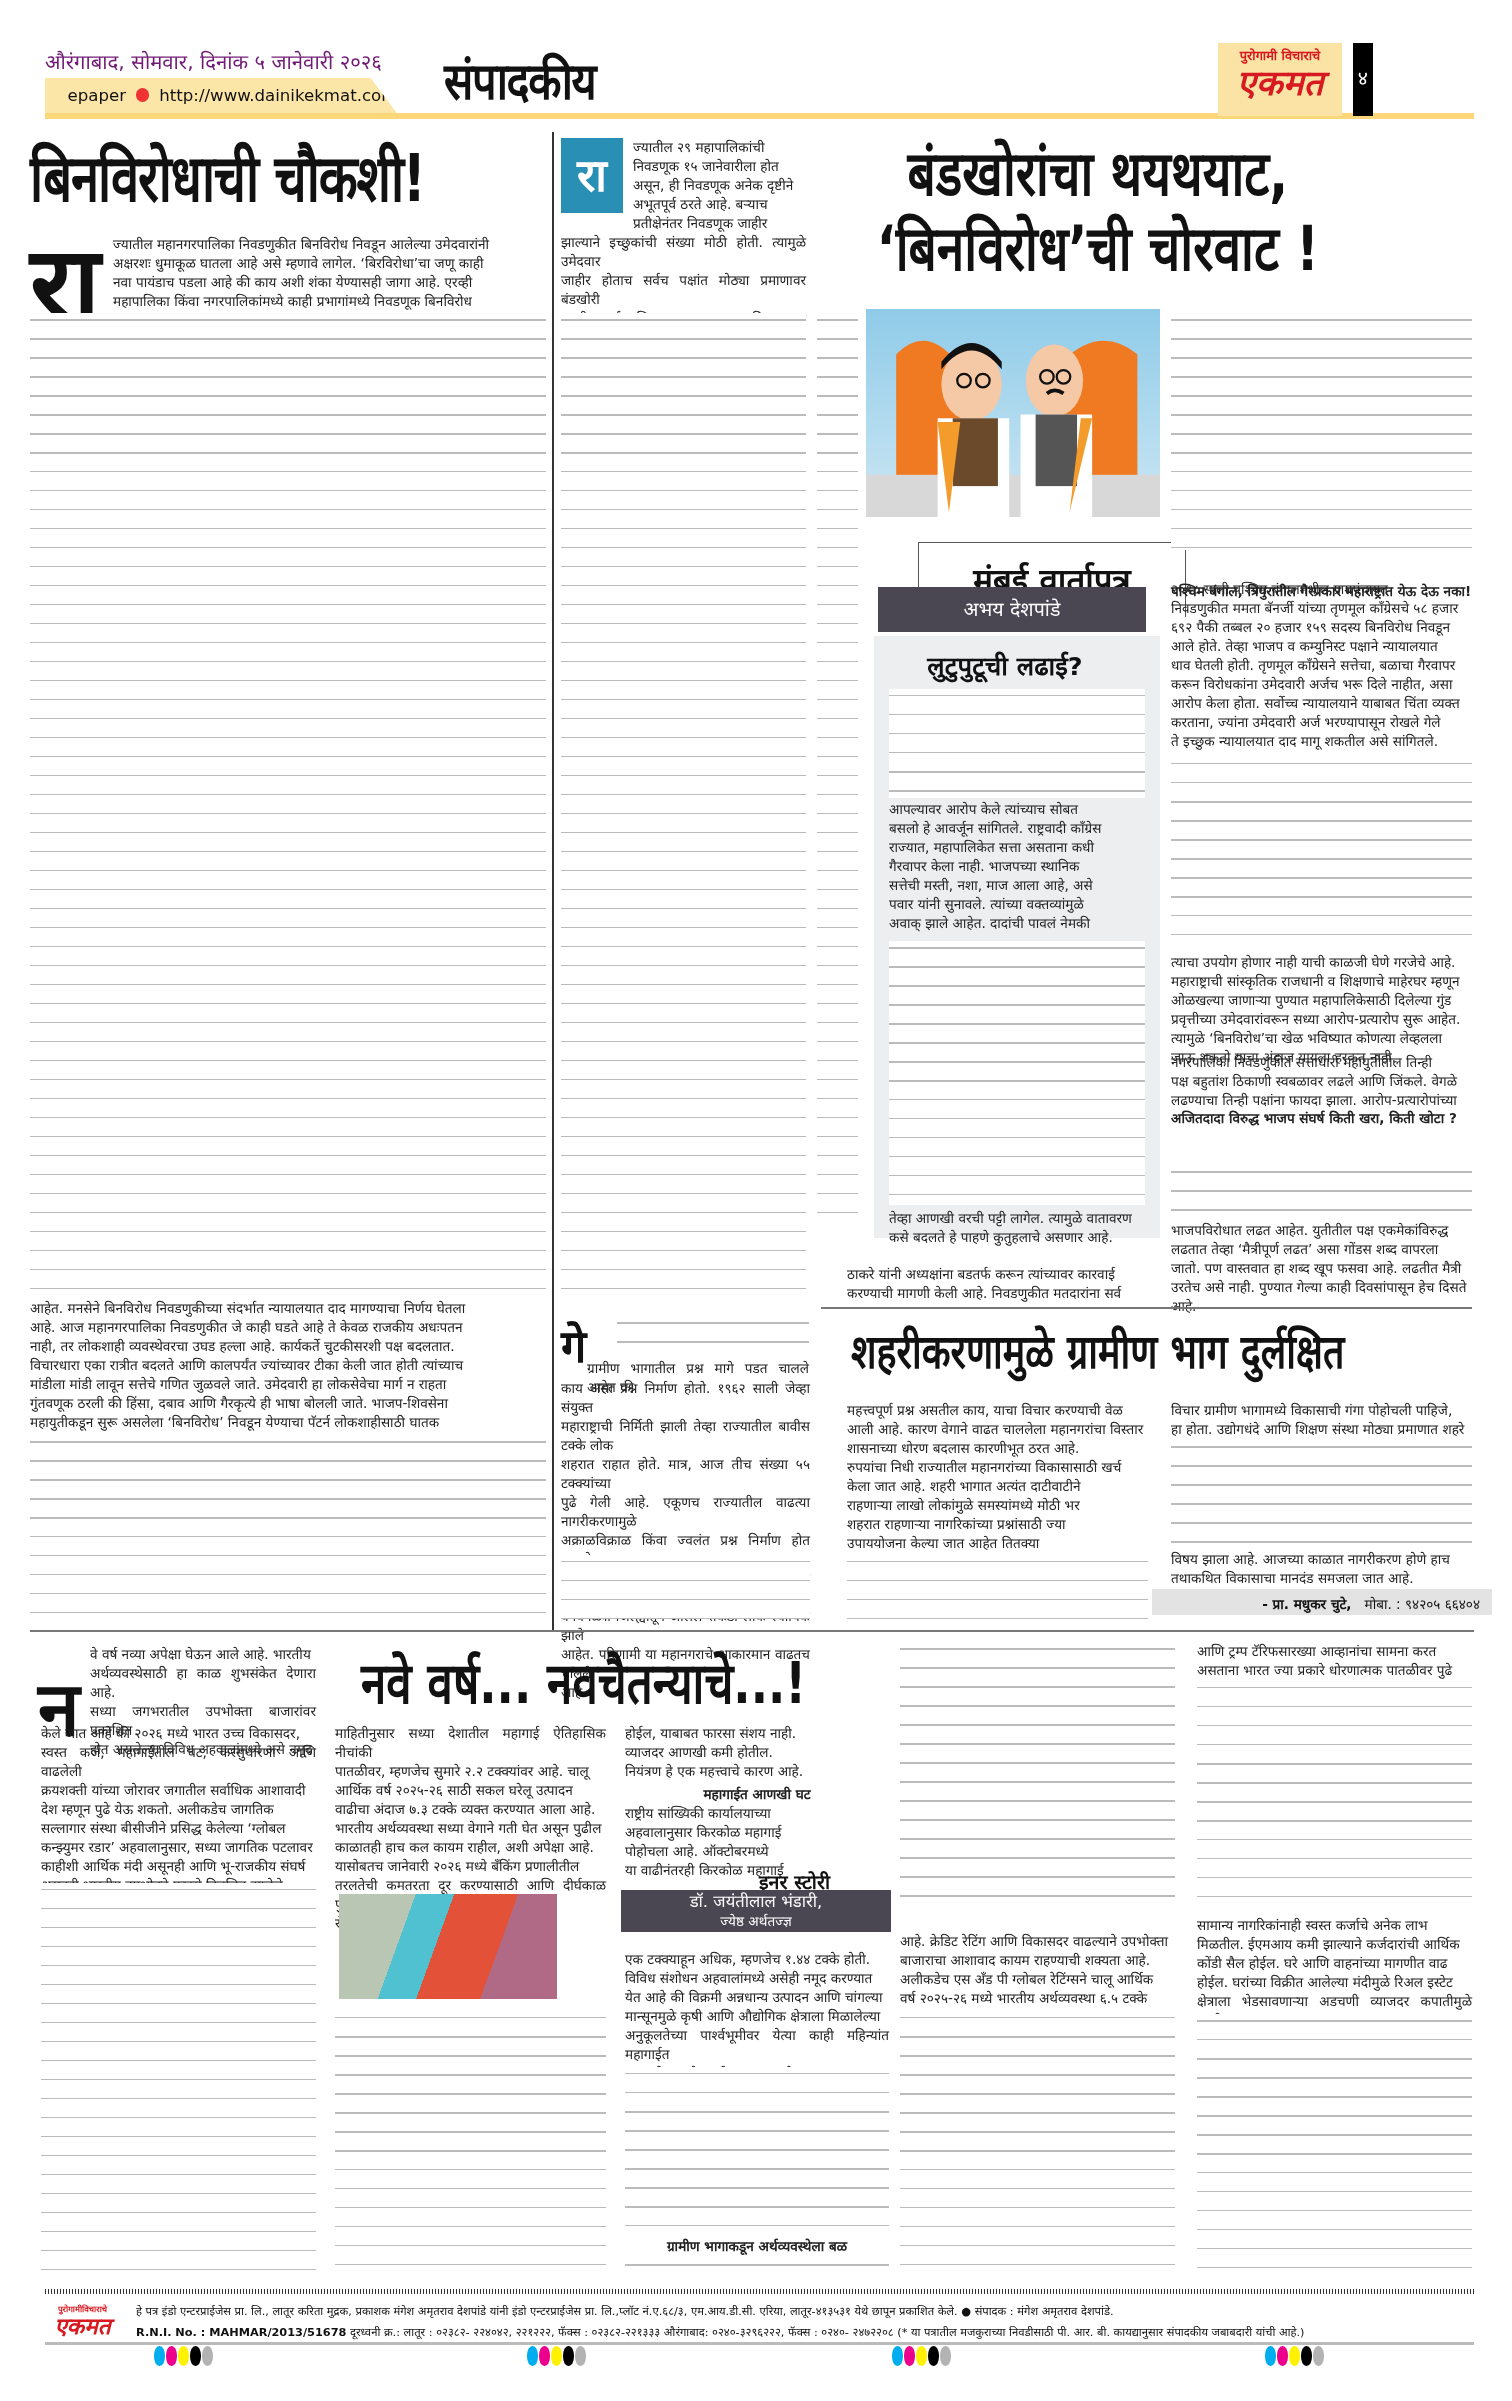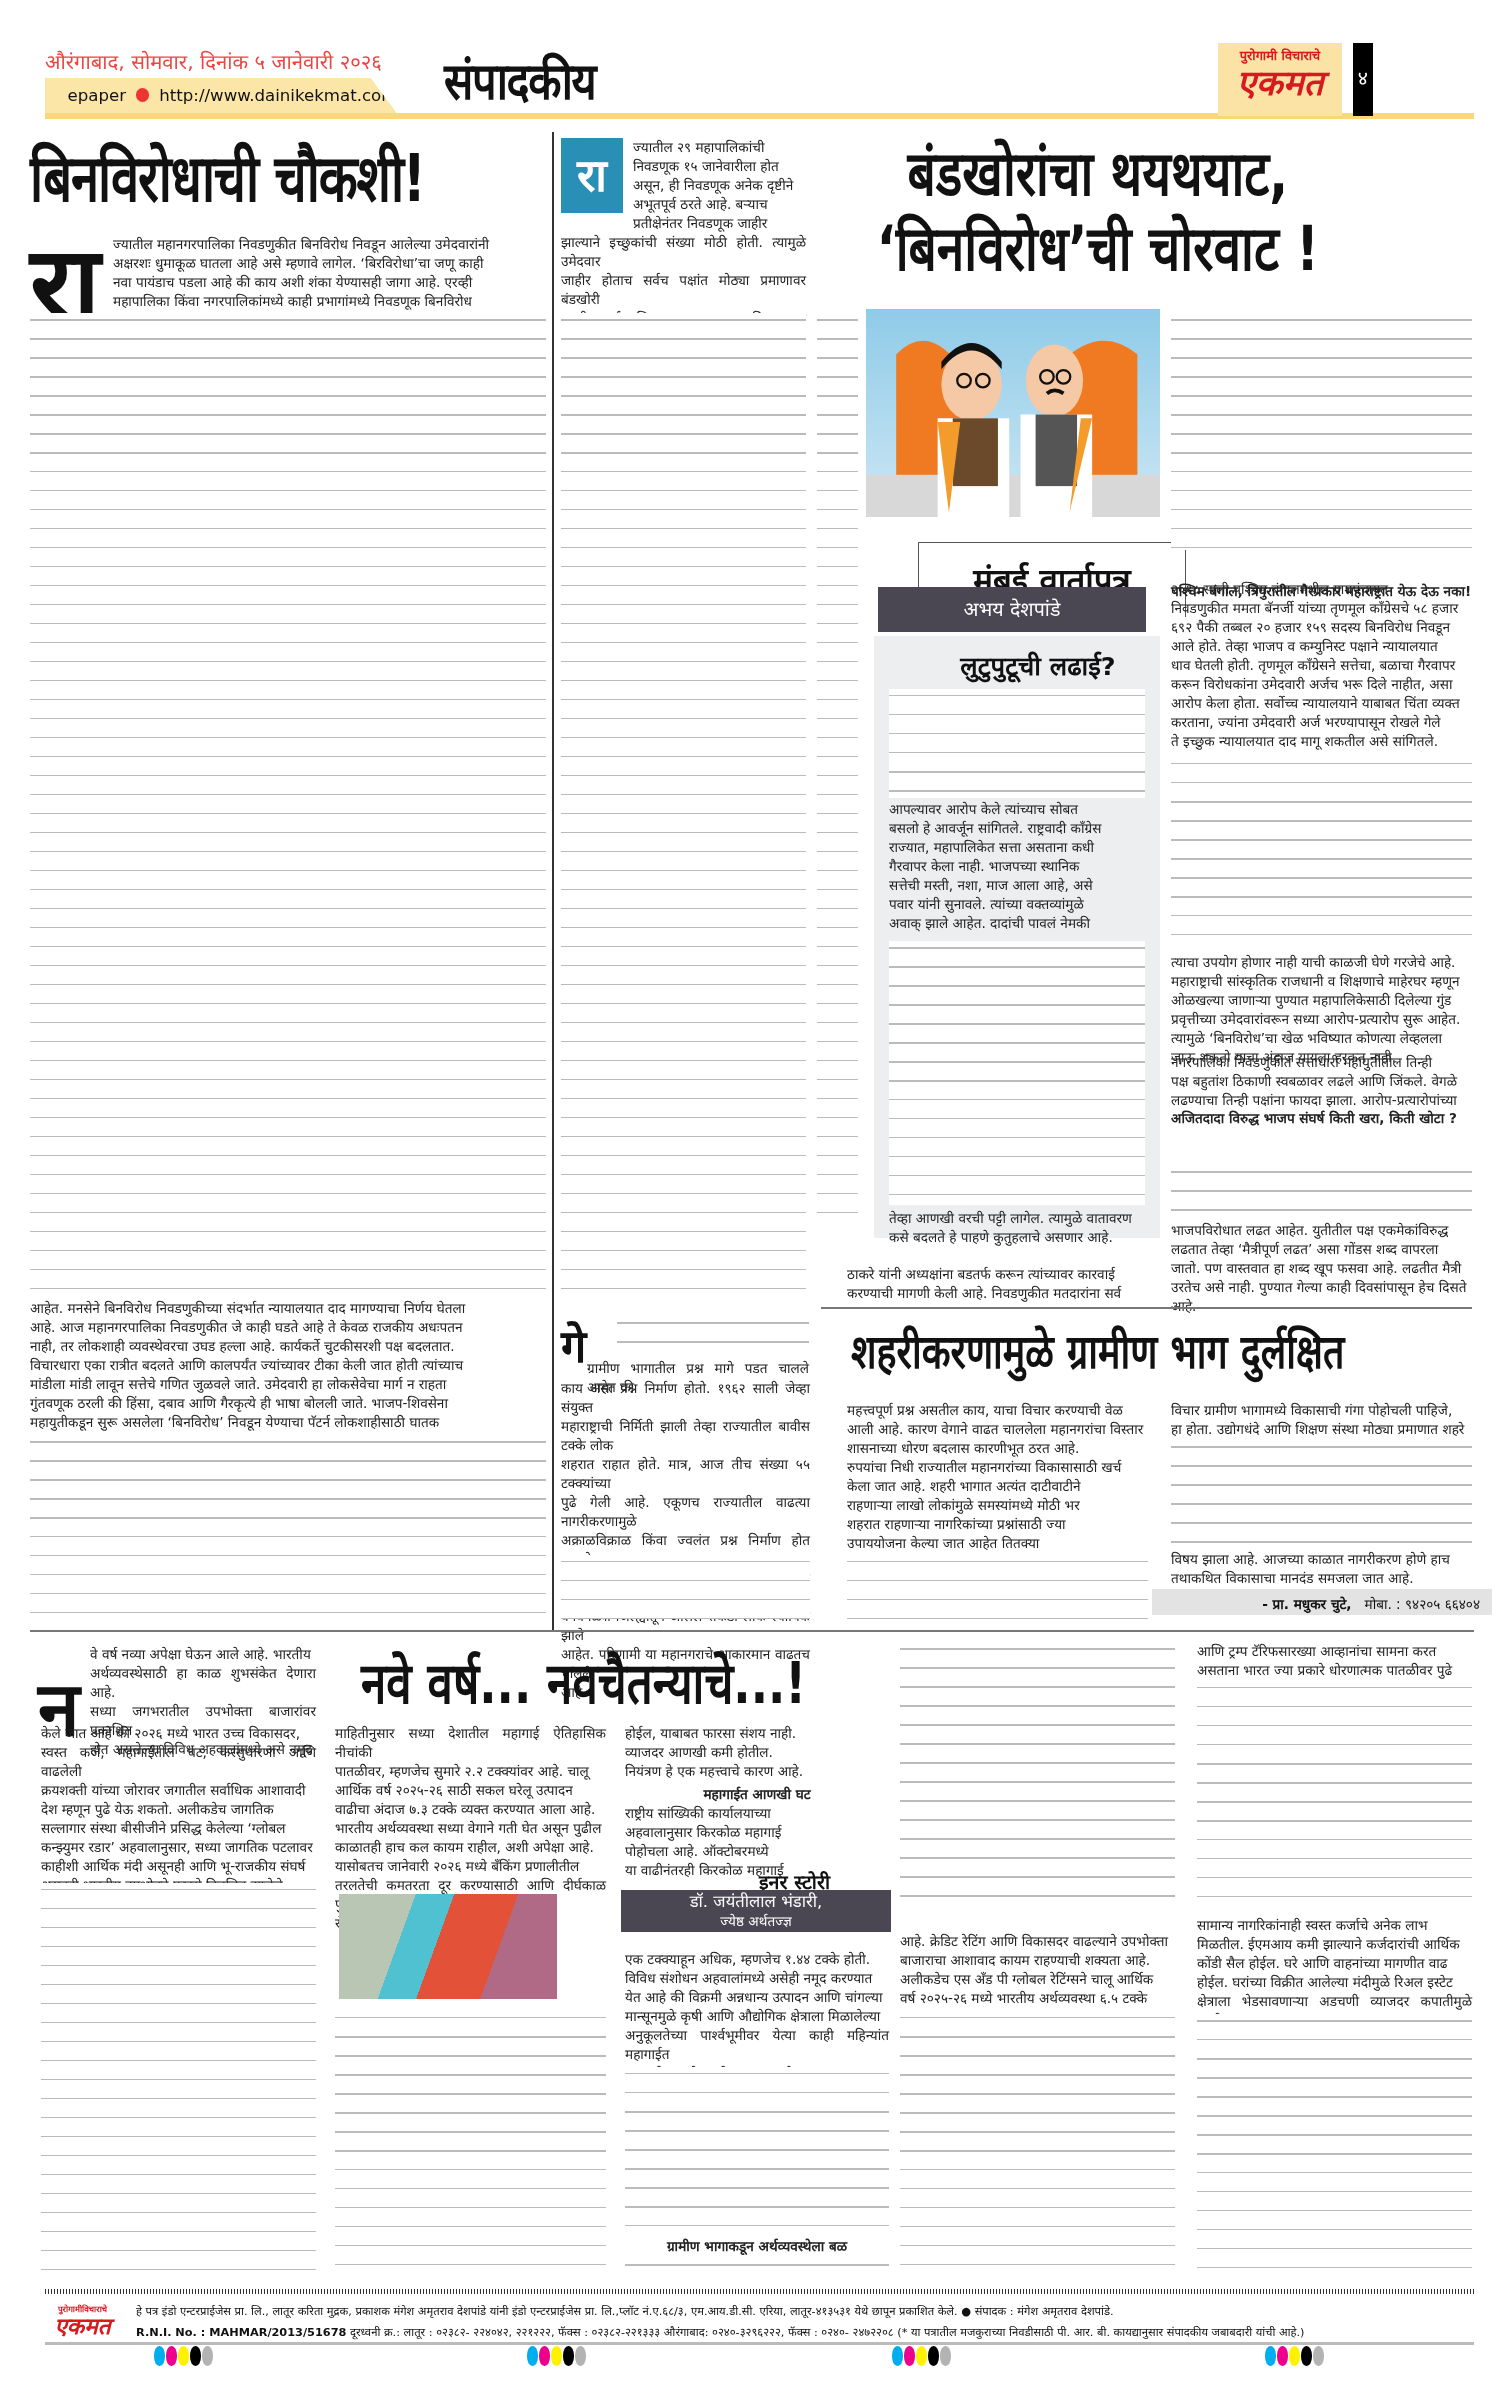--- a/index.html
+++ b/index.html
@@ -1,21 +1,21 @@
 <!DOCTYPE html>
 <html style="font-size:12px"><head>
 <meta charset="utf-8">
 <style>
   * { box-sizing: border-box; margin: 0; padding: 0; }
   html, body { width: 1512px; height: 2401px; background: #ffffff; overflow: hidden; }
   body { position: relative; font-family: "DejaVu Sans", sans-serif; color: #111; }
   .abs { position: absolute; }
 
   
-  .mast-date { left: 45px; top: 47px; font-size: 20.3px; color: #ef4444; white-space: nowrap; }
+  .mast-date { left: 45px; top: 47px; font-size: 20.3px; color: #701a75; white-space: nowrap; }
   .mast-epaper { left: 45px; top: 78px; width: 354px; height: 38px; background: #fbe6a8;
     clip-path: polygon(0 0, 92% 0, 100% 100%, 0 100%); padding: 7.5px 22.6px; font-size: 16.6px; white-space: nowrap; }
   .mast-epaper .epicon { display:inline-block; width:13.6px; height:13.6px; border-radius:50%; background:#e33; margin:0 4.5px; vertical-align:-1.5px; }
   .mast-section { left: 444px; top: 44px; font-size: 51px; font-weight: 900; letter-spacing: -1.5px; transform: scaleX(0.85); transform-origin: left; }
   .mast-band { left: 45px; top: 113px; width: 1429px; height: 6px; background: #fbd77a; }
   .logo-box { left: 1218px; top: 43px; width: 124px; height: 73px; background: #fbe3a6; text-align: center; }
   .logo-tag { font-size: 12.8px; color: #d71920; font-weight: bold; margin-top: 3px; }
   .logo-name { font-size: 35px; color: #d71920; font-weight: 900; font-style: italic; line-height: 39px; }
   .page-num { left: 1353px; top: 43px; width: 19.6px; height: 73px; background: #000; color: #fff; font-size: 19.6px; text-align: center; padding-top: 21px; }
 
@@ -26,21 +26,21 @@
   .col-rule { background: #333; width: 1.5px; }
   .filler { background: repeating-linear-gradient(#fff 0 6px, #bbb 6px 7.5px, #fff 7.5px 19px); }
 
   
   .blue-cap { left: 561px; top: 138px; width: 62px; height: 75px; background: #2a8fb4; color:#fff; font-size: 45px; font-weight: 900; text-align:center; line-height:75px; }
   .hl-feature { left: 851px; top: 136px; font-size: 62px; font-weight: 900; line-height: 75px; text-align: center; width: 617px; transform: scaleX(0.8); transform-origin: left; white-space: nowrap; }
   .cartoon { left: 866px; top: 309px; width: 294px; height: 208px; background: linear-gradient(#8fcbe8, #cde7f4); overflow: hidden; }
   .col-title-box { left: 878px; top: 542px; width: 268px; height: 75px; border: 1.5px solid #555; border-bottom: none; text-align: center; font-size: 33px; font-weight: 900; padding-top: 13.6px; margin-left: 40px; }
   .col-author-bar { left: 878px; top: 587px; width: 268px; height: 45px; background: #4a4652; color:#fff; font-size: 19.6px; text-align: center; line-height: 45px; }
   .grey-panel { background: #eceef0; }
-  .sub-hl { left: 910px; top: 648px; width: 256px; font-size: 25.6px; font-weight: bold; text-align: center; }
+  .sub-hl { left: 877px; top: 648px; width: 256px; font-size: 25.6px; font-weight: bold; text-align: center; }
   .bold-head { font-weight: bold; margin-top: 40px; }
   .byline-box { left: 1152px; top: 1589px; width: 340px; height: 25.6px; background: #e3e3e3; font-size: 13.6px; text-align: right; padding: 4.5px 12px; white-space: nowrap; }
 
   .hrule { background: #777; height: 2.3px; }
   .hl-rural { left: 851px; top: 1307px; font-size: 47px; font-weight: 900; white-space: nowrap; transform: scaleX(0.8); transform-origin: left; }
 
   .hl-newyear { left: 361px; top: 1642px; font-size: 57px; font-weight: 900; white-space: nowrap; transform: scaleX(0.8); transform-origin: left; }
   .dropcap-n { left: 38px; top: 1672px; font-size: 75px; font-weight: 900; line-height: 1; }
   .photo-basket { left: 339px; top: 1894px; width: 218px; height: 105px;
     background: linear-gradient(110deg, #b9c6b3 0 30%, #4fc1d0 30% 45%, #e35238 45% 70%, #b06a86 70%); }

